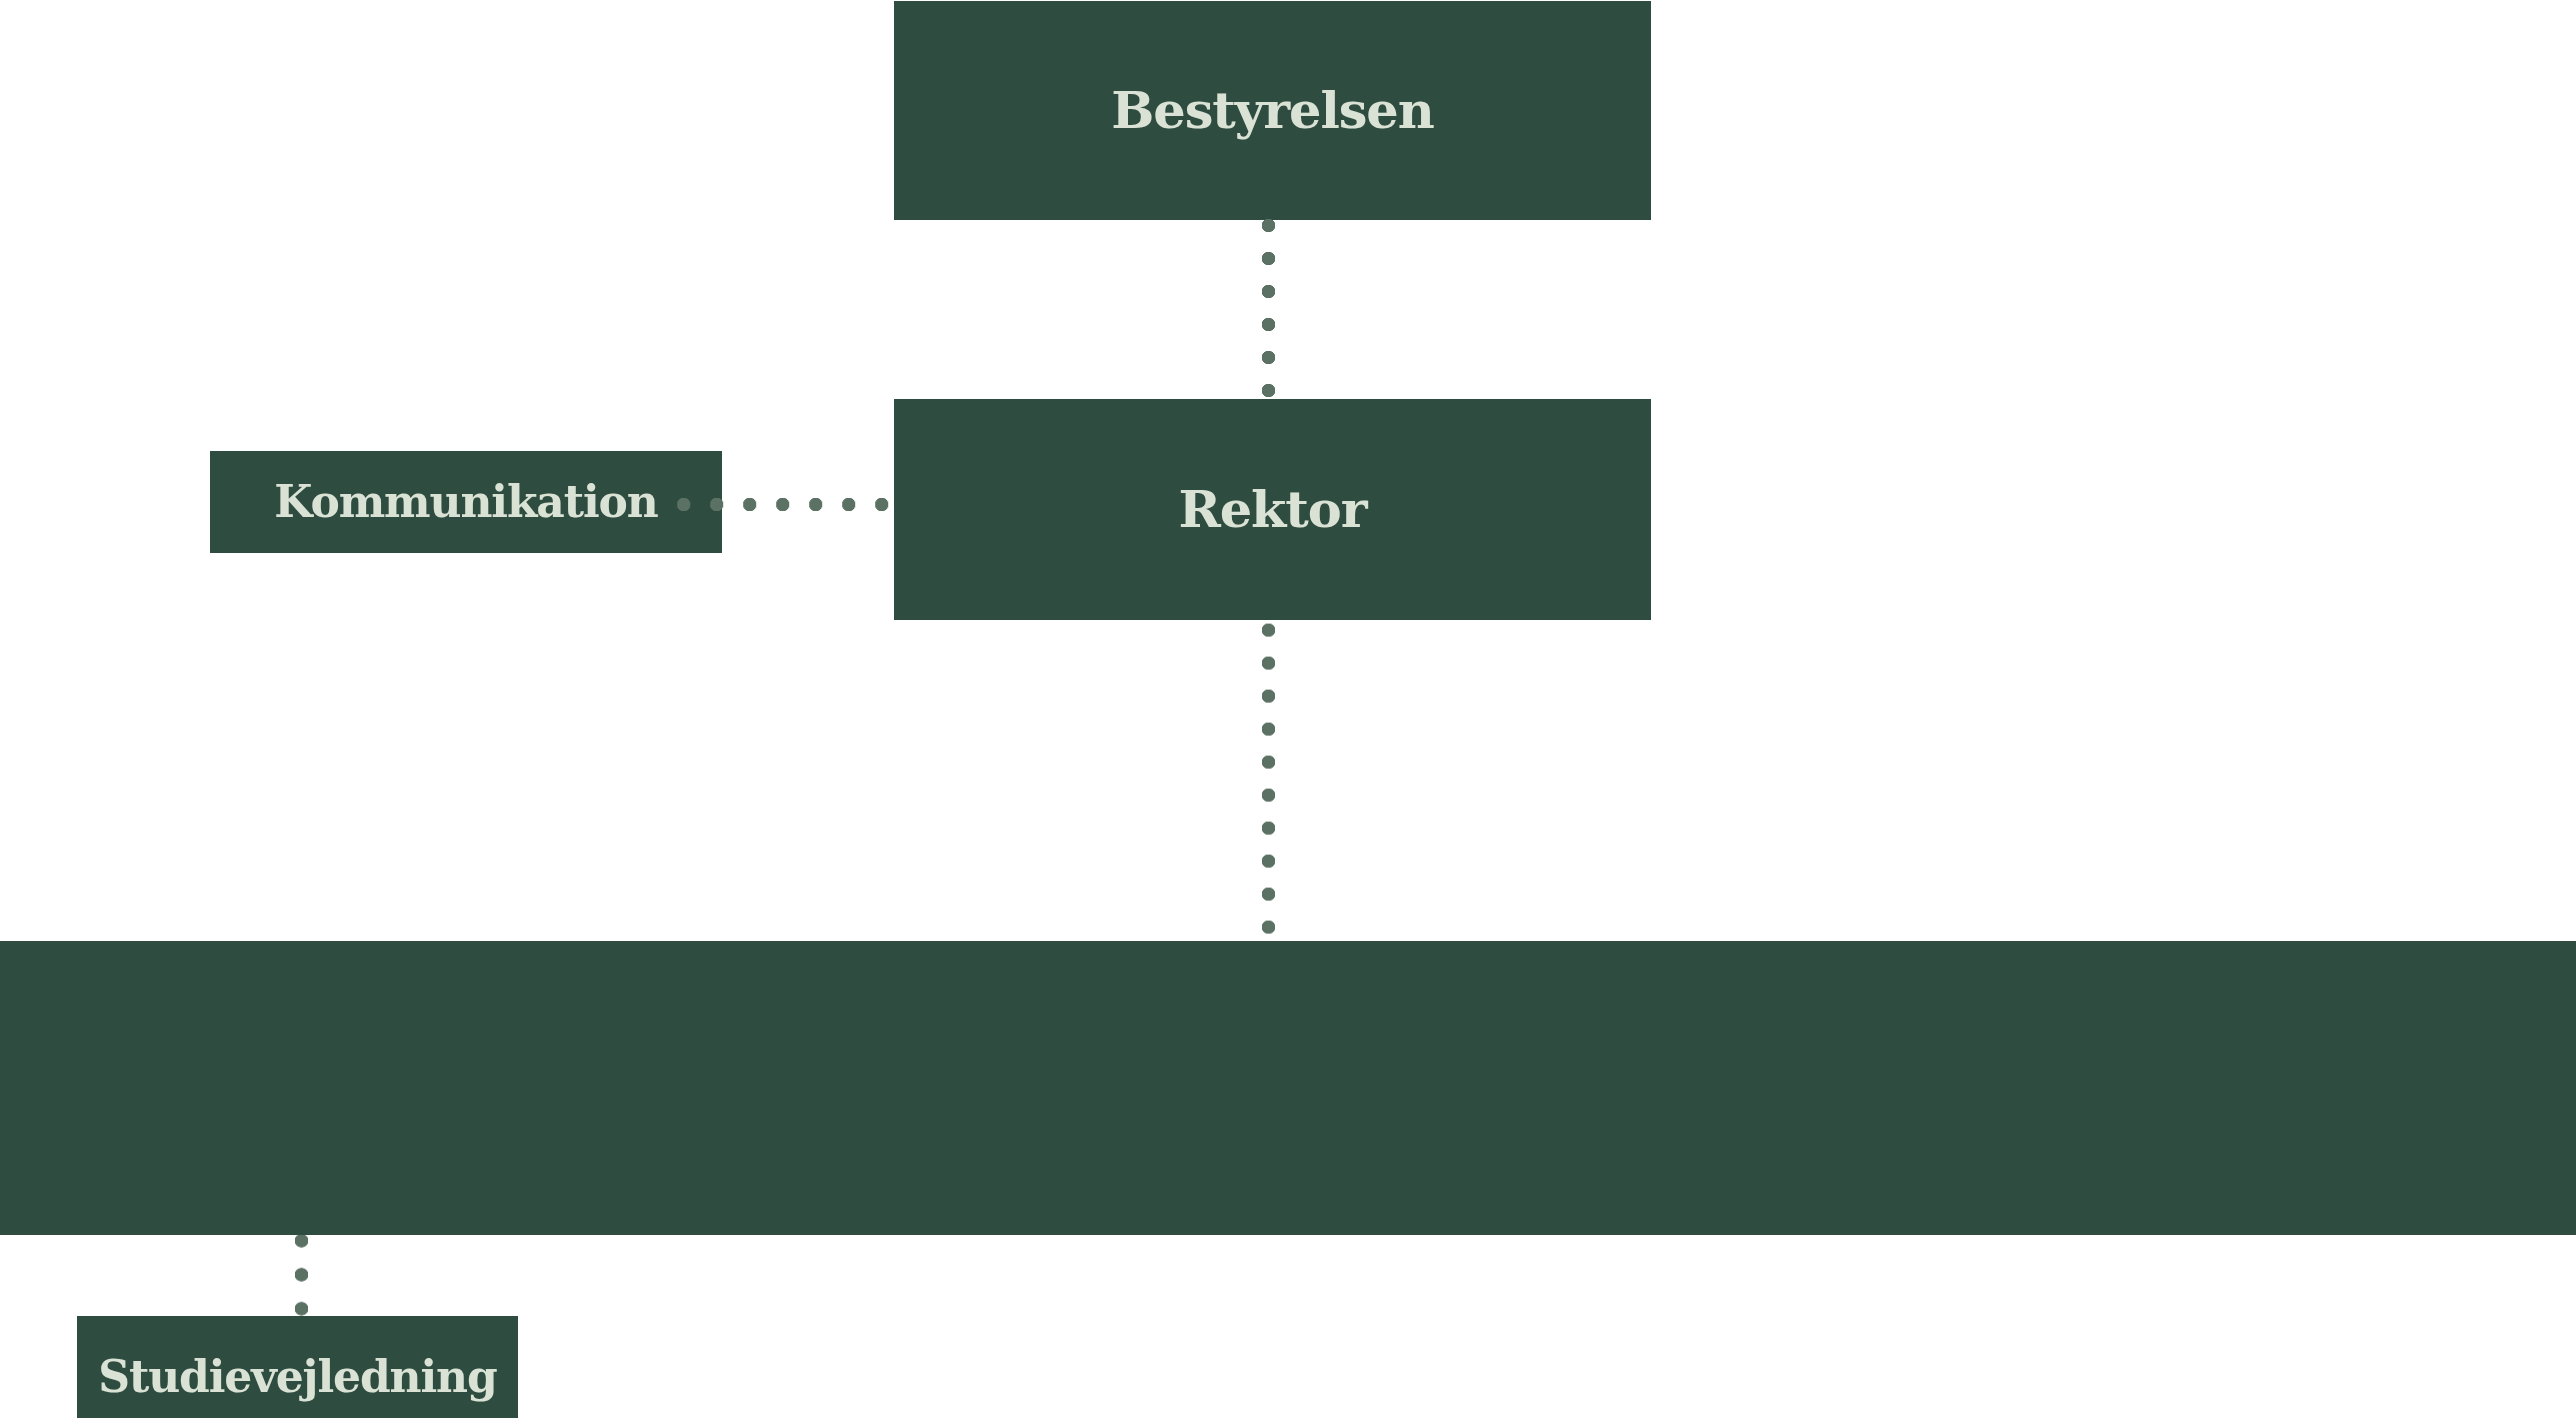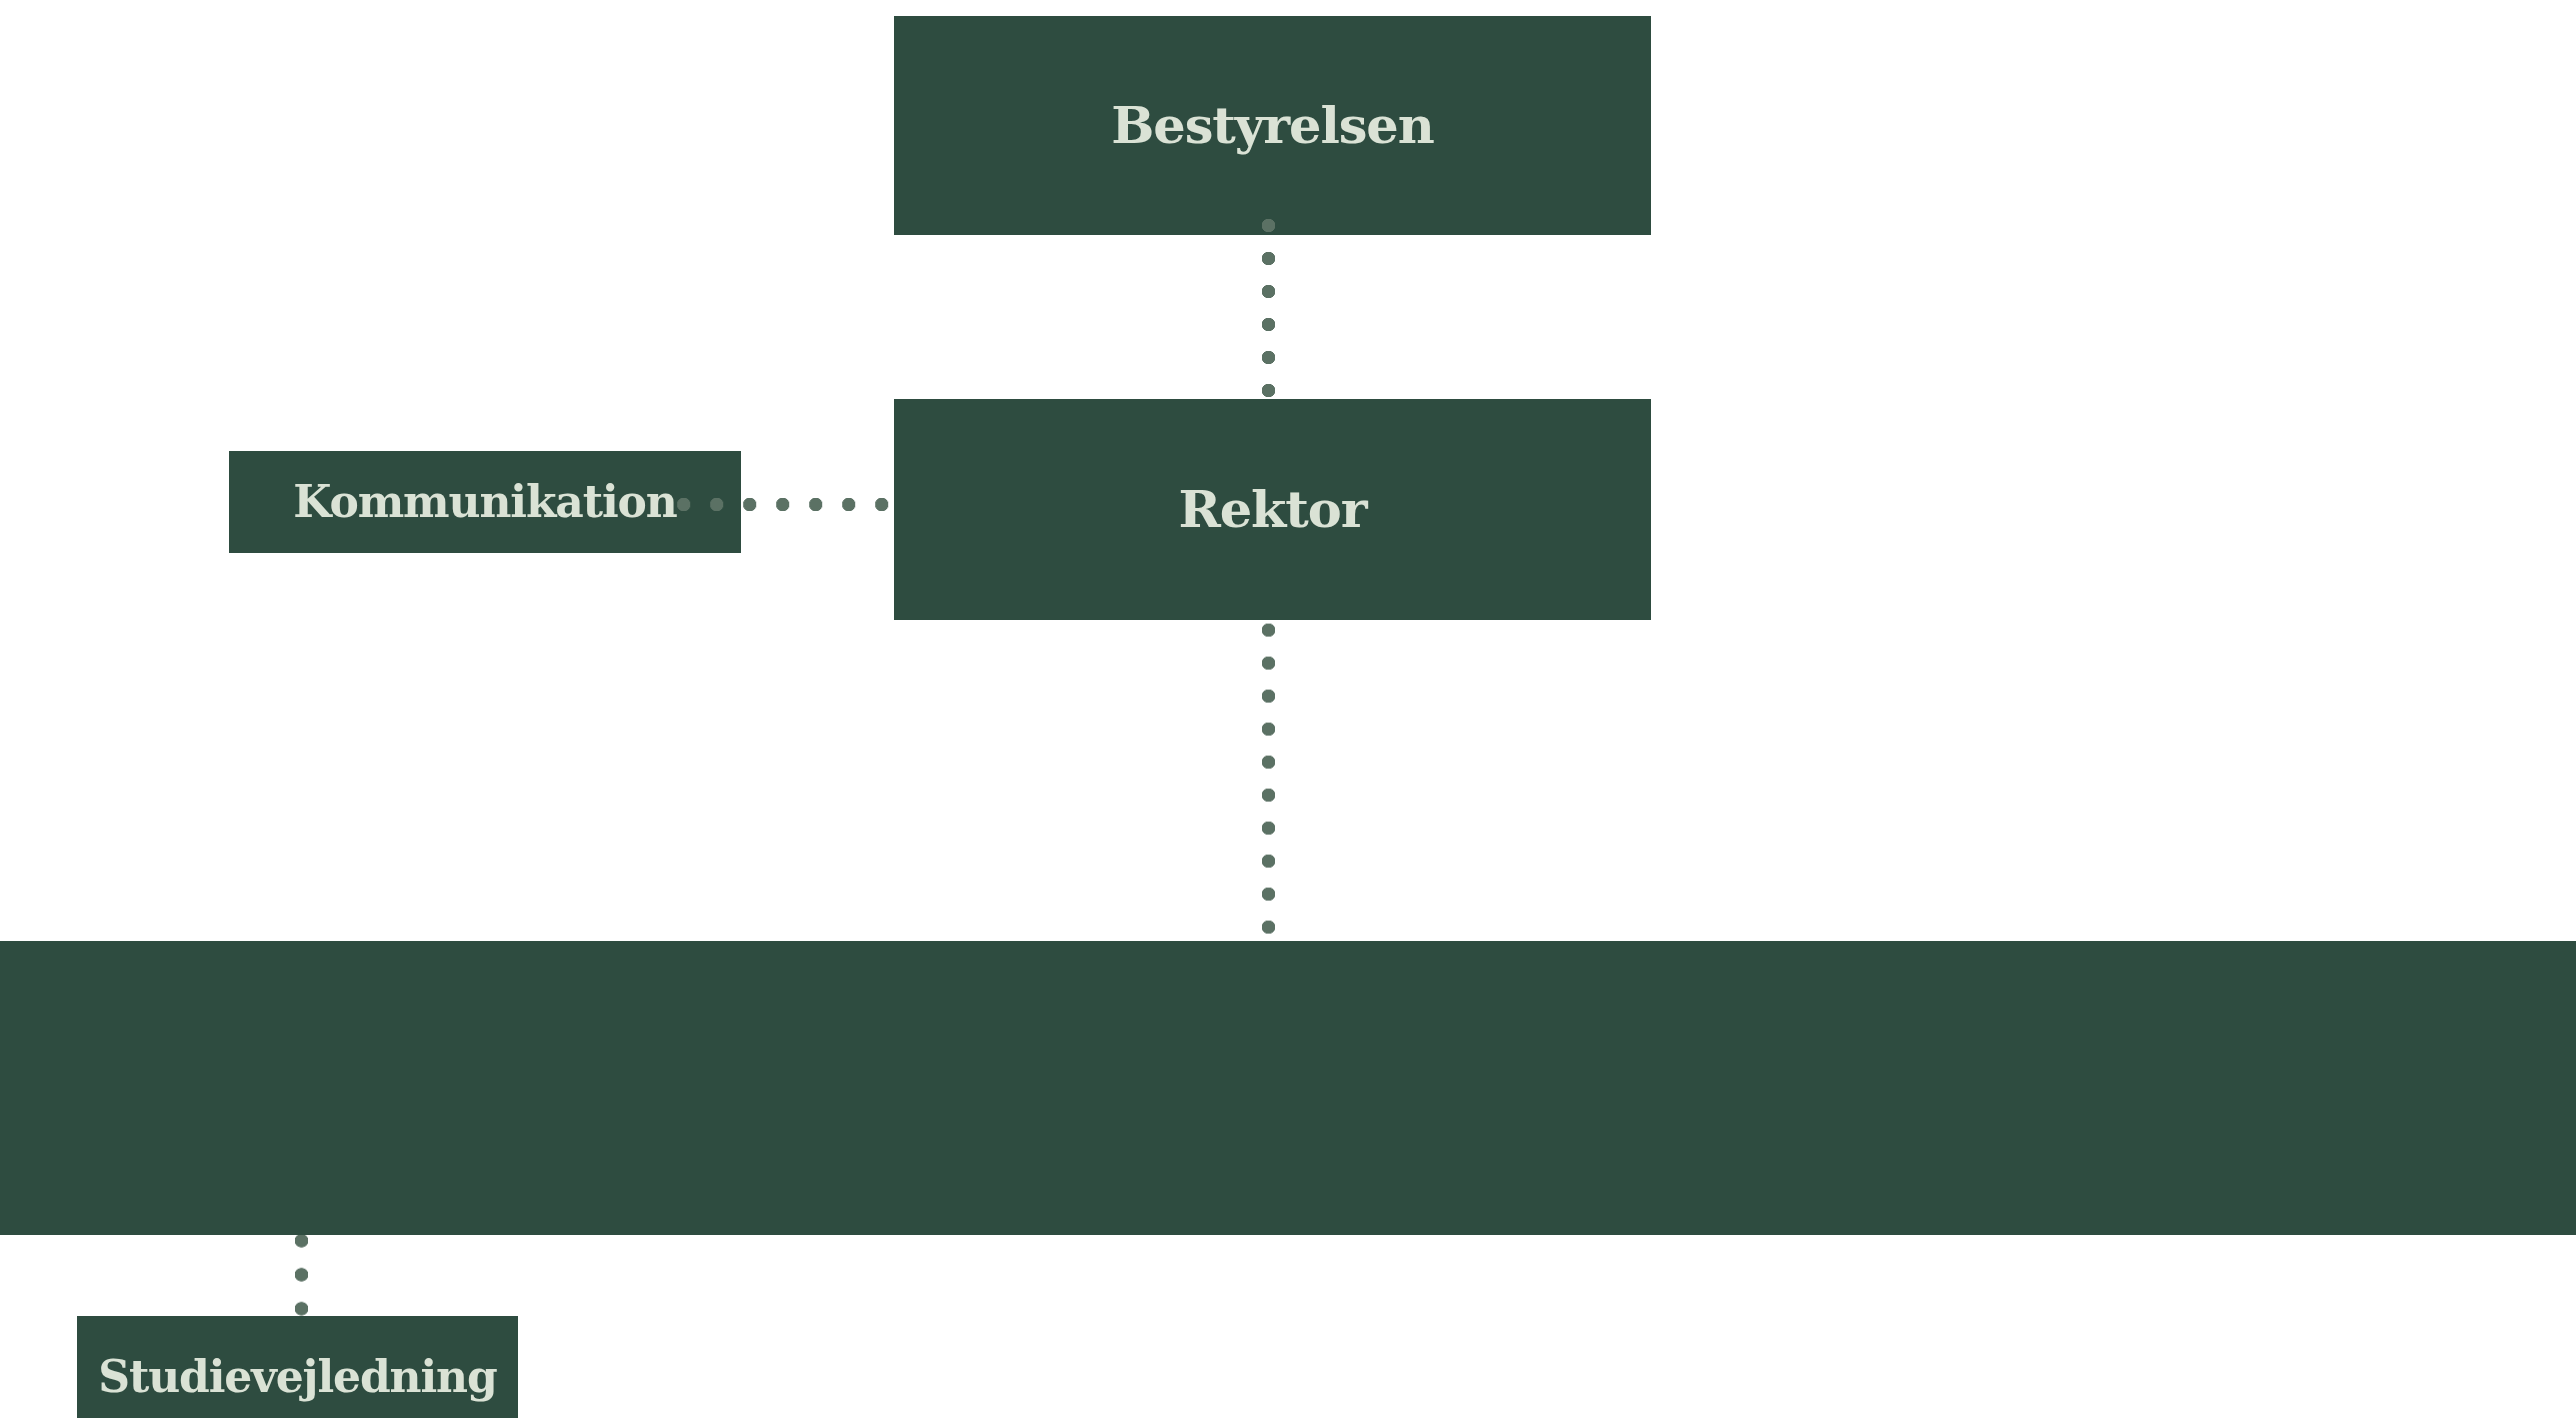--- a/index.html
+++ b/index.html
@@ -42,28 +42,28 @@
     white-space: nowrap;
   }
   .sans-name {
     font-family: "Liberation Sans", "DejaVu Sans", sans-serif;
     font-weight: 400;
     color: var(--text-name);
     line-height: 1;
     white-space: nowrap;
   }
   
-  #box-bestyrelsen { left: 894px; top: 16px; width: 757px; height: 219px; }
+  #box-bestyrelsen { left: 894px; top: 1px; width: 757px; height: 219px; }
   #box-bestyrelsen .serif-title { font-size: 51px; }
 
   #box-rektor { left: 894px; top: 399px; width: 757px; height: 221px; gap: 21px; }
   #box-rektor .serif-title { font-size: 51px; }
   #box-rektor .sans-name { font-size: 41px; }
 
-  #box-kommunikation { left: 229px; top: 451px; width: 512px; height: 102px; }
+  #box-kommunikation { left: 210px; top: 451px; width: 512px; height: 102px; }
   #box-kommunikation .serif-title { font-size: 44px; }
 
   #box-studievejledning { left: 77px; top: 1316px; width: 441px; height: 122px; }
   #box-studievejledning .serif-title { font-size: 44px; }
 
   
   #band {
     position: absolute;
     left: 0; top: 941px;
     width: 2576px; height: 294px;

